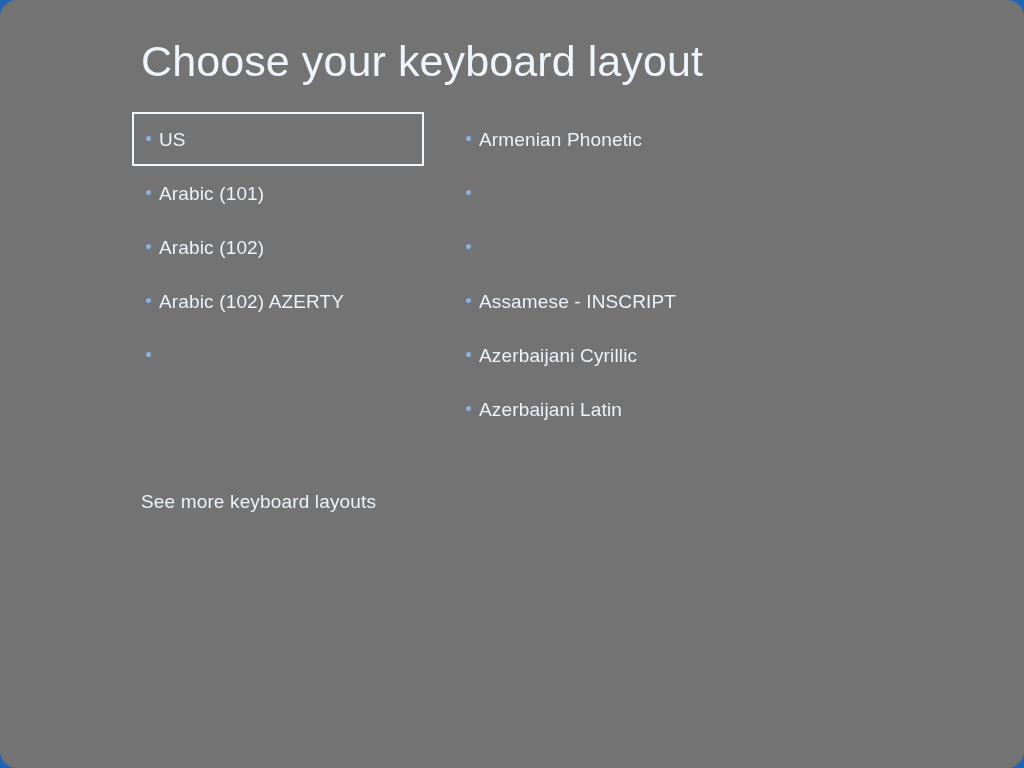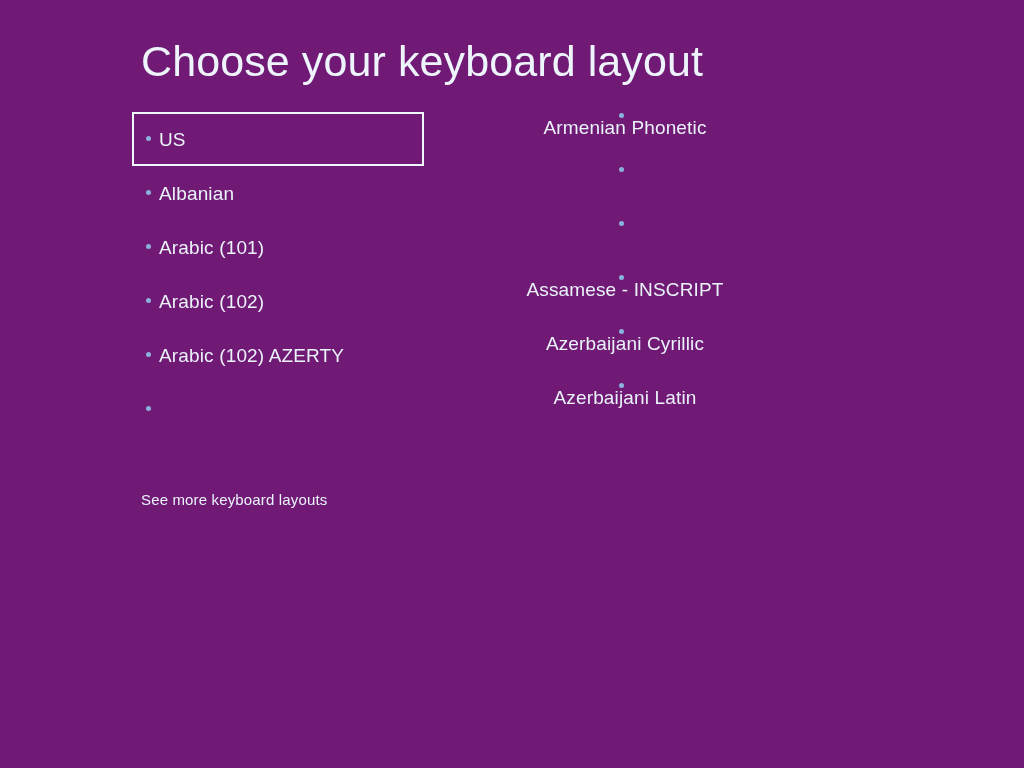--- a/index.html
+++ b/index.html
@@ -12,22 +12,23 @@
     height: 768px;
     overflow: hidden;
     background: #2166b4;
     font-family: "Liberation Sans", "DejaVu Sans", sans-serif;
     -webkit-font-smoothing: antialiased;
   }
   .screen {
     position: relative;
     width: 1024px;
     height: 768px;
-    background: #701a75;
+    background: #737373;
     box-sizing: border-box;
+    border-radius: 17px;
   }
   .page-title {
     position: absolute;
     left: 141px;
     top: 38px;
     font-size: 43px;
     font-weight: 300;
     line-height: 1.1;
     letter-spacing: 0.1px;
     color: #eef4fb;
@@ -49,21 +50,21 @@
   .layout-item {
     position: relative;
     height: 54px;
     box-sizing: border-box;
     display: flex;
     align-items: center;
     padding-left: 12px;
     border: 2px solid transparent;
   }
   .column-left  .layout-item { width: 292px; }
-  .column-right .layout-item { width: 330px; border-color: transparent; padding-left: 8px; flex-direction: column; }
+  .column-right .layout-item { width: 330px; border-color: transparent; padding-left: 8px; }
 
   .layout-item.is-selected {
     border-color: #f1f8fd;
   }
 
   .bullet {
     flex: 0 0 auto;
     width: 5px;
     height: 5px;
     border-radius: 50%;
@@ -77,21 +78,21 @@
     color: #eaf2fa;
     letter-spacing: 0.15px;
     white-space: nowrap;
     line-height: 1;
   }
 
   .see-more-link {
     position: absolute;
     left: 141px;
     top: 492px;
-    font-size: 15px;
+    font-size: 19px;
     font-weight: 400;
     color: #eaf2fa;
     letter-spacing: 0.15px;
     white-space: nowrap;
     cursor: pointer;
     line-height: 1;
   }
 </style>
 </head>
 <body>
@@ -102,24 +103,20 @@
 
   <div class="layout-columns">
 
     <div class="column column-left">
 
       <div class="layout-item is-selected">
         <span class="bullet"></span>
         <span class="item-label">US</span>
       </div>
 
-      <div class="layout-item">
-        <span class="bullet"></span>
-        <span class="item-label">Albanian</span>
-      </div>
 
       <div class="layout-item">
         <span class="bullet"></span>
         <span class="item-label">Arabic (101)</span>
       </div>
 
       <div class="layout-item">
         <span class="bullet"></span>
         <span class="item-label">Arabic (102)</span>
       </div>

